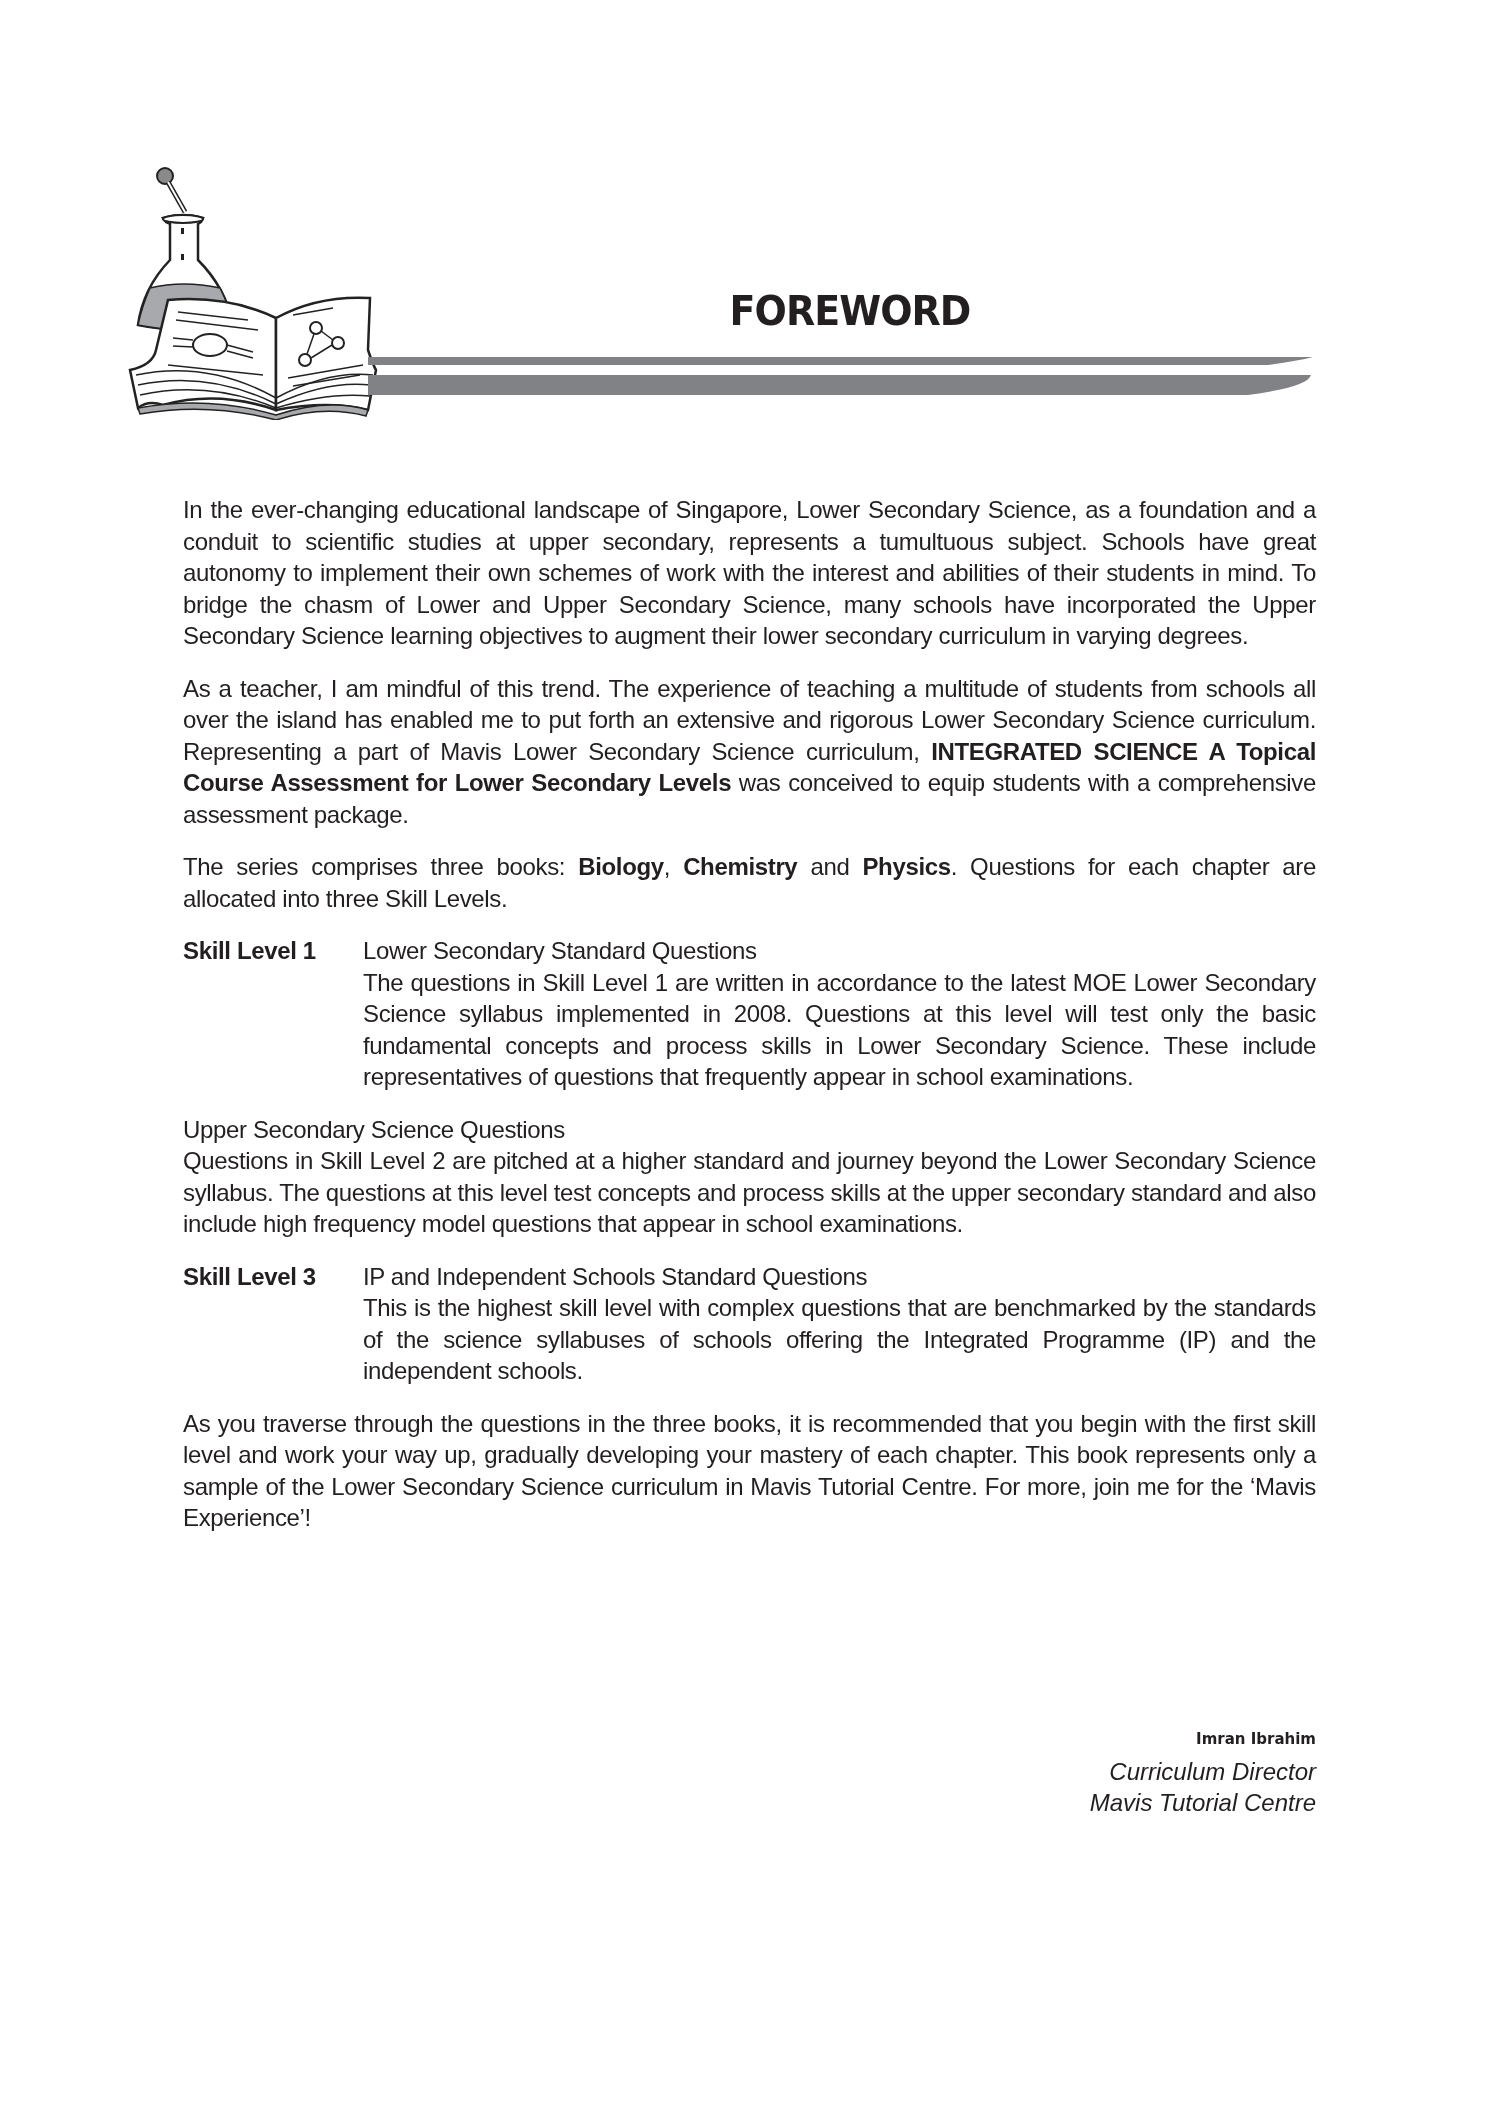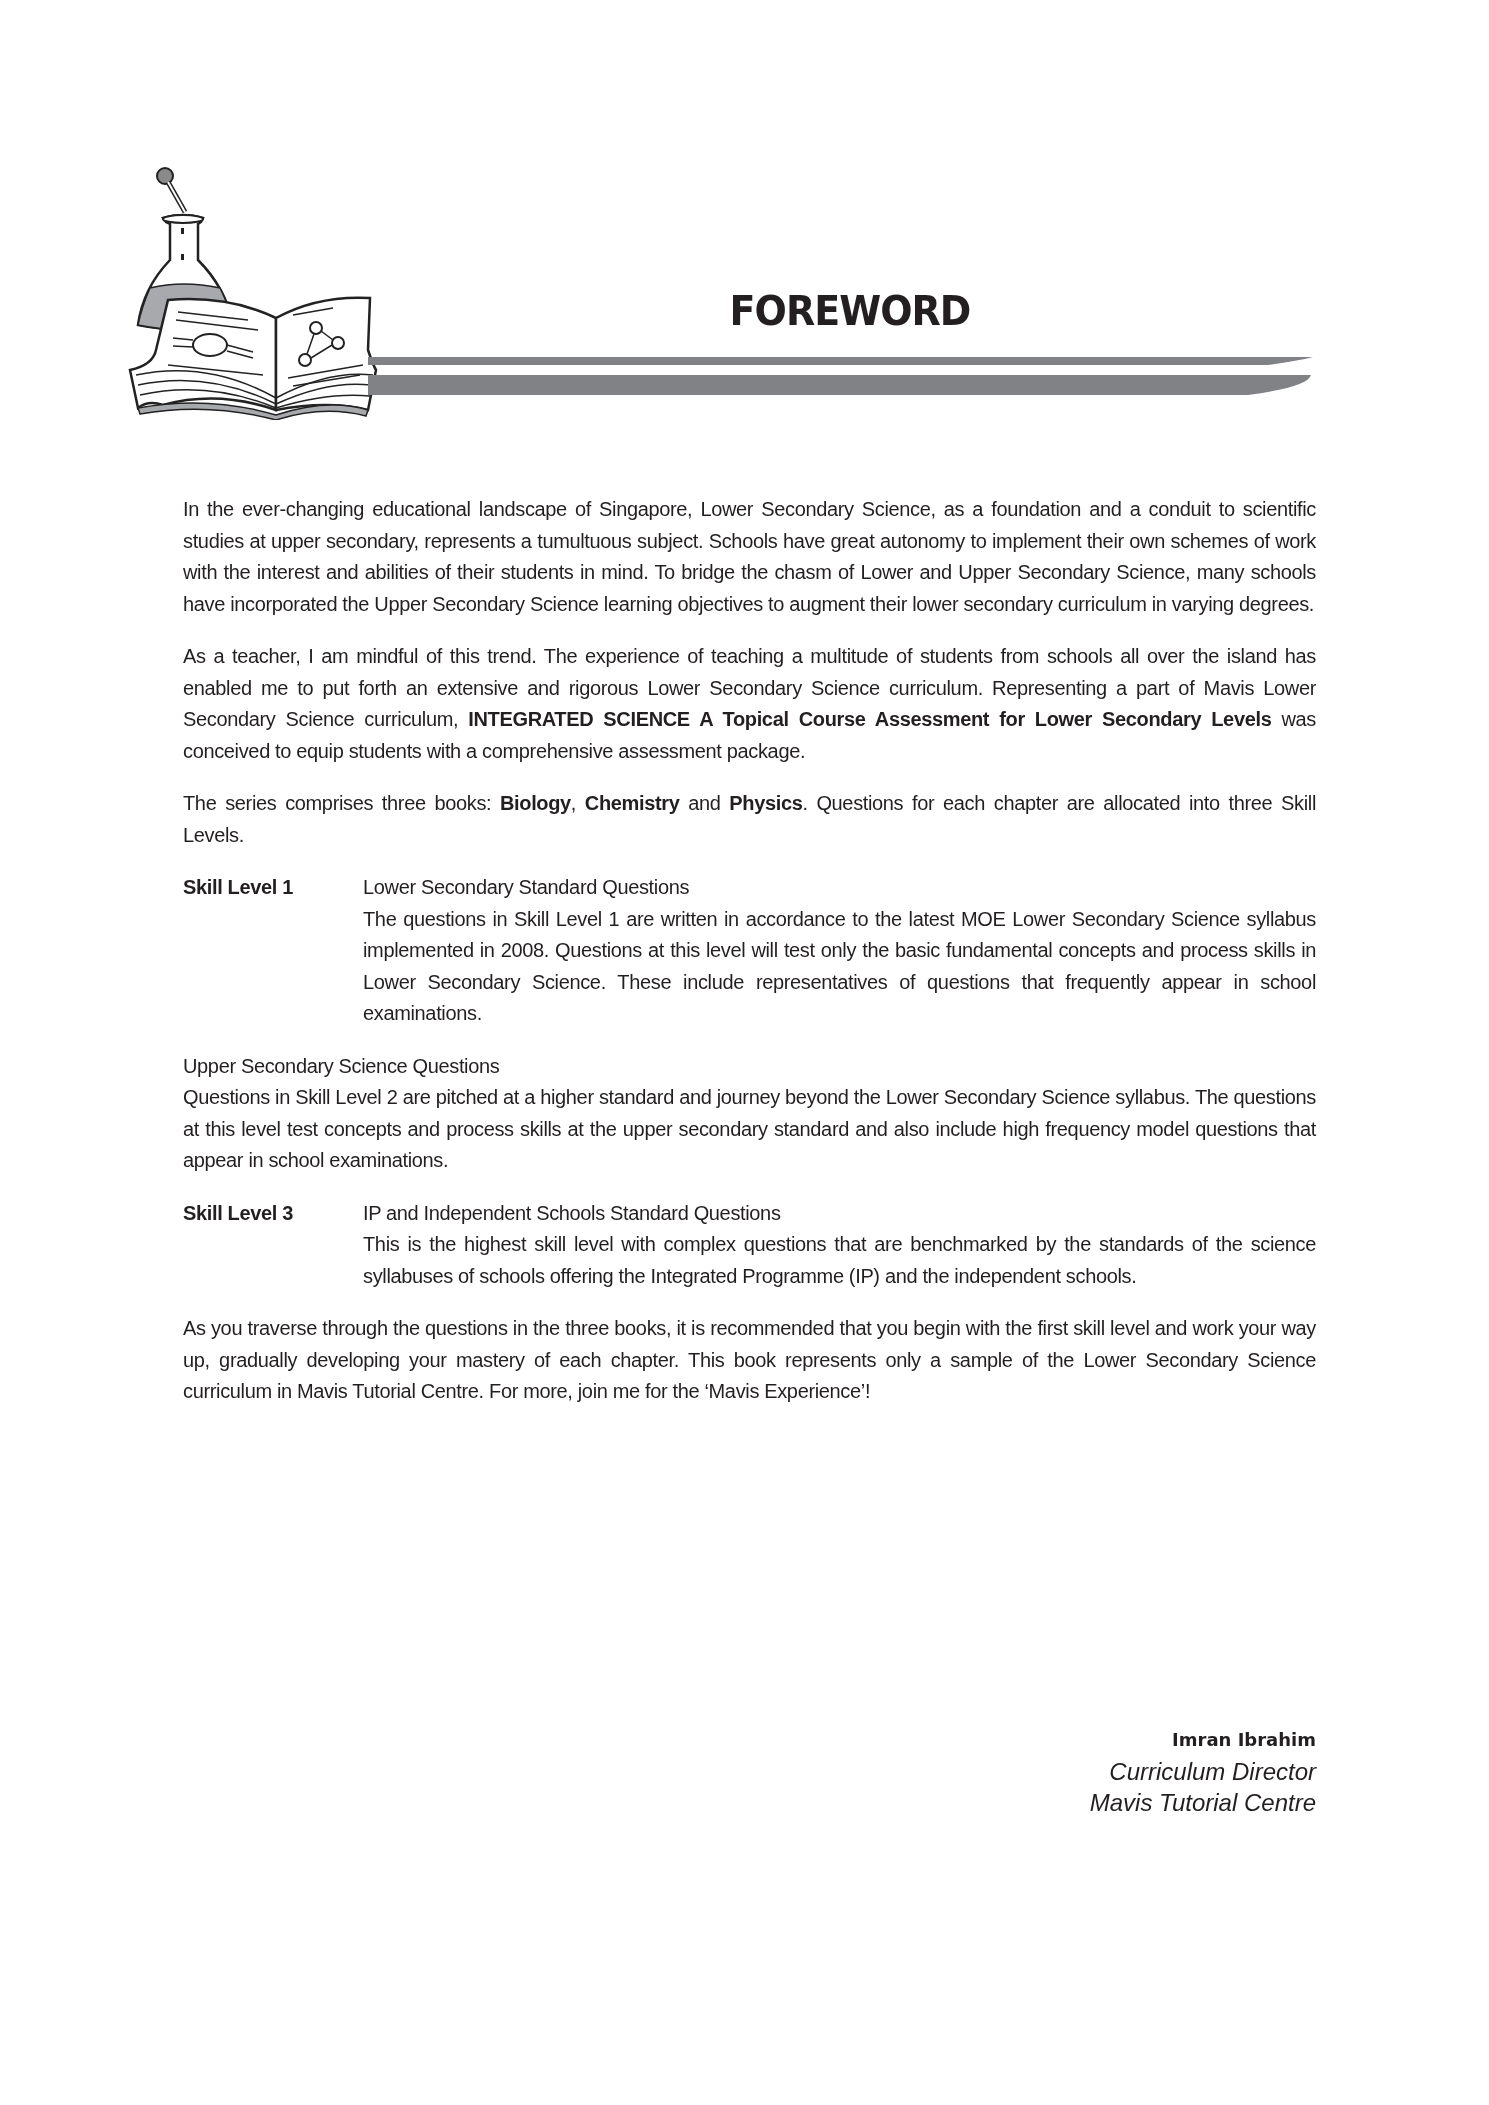--- a/index.html
+++ b/index.html
@@ -4,30 +4,30 @@
 <style>
   html, body { margin: 0; padding: 0; background: #ffffff; }
   body { width: 1489px; height: 2105px; position: relative; overflow: hidden;
          font-family: "Liberation Sans", sans-serif; color: #231f20; }
   .illustration { position: absolute; left: 128px; top: 160px; width: 250px; height: 260px; }
   .title { position: absolute; left: 600px; top: 288px; width: 500px; text-align: center;
            font-family: "DejaVu Sans", sans-serif; font-weight: bold; font-size: 40px;
            letter-spacing: -1px; transform: scaleX(0.95); color: #231f20; }
   .bars { position: absolute; left: 368px; top: 355px; width: 945px; height: 42px; }
   .content { position: absolute; left: 183px; top: 494px; width: 1133px;
-             font-size: 20px; line-height: 31.5px; letter-spacing: -0.35px; }
+             font-size: 24px; line-height: 31.5px; letter-spacing: -0.35px; }
   .content p { margin: 0 0 21px 0; text-align: justify; }
   .content b { font-weight: bold; }
   .skill { display: flex; margin-bottom: 21px; justify-content: center; }
   .skill-label { width: 180px; flex: 0 0 180px; font-weight: bold; }
   .skill-body { flex: 1; text-align: justify; }
   .skill-title { display: block; }
   .signature { position: absolute; right: 173px; top: 1724px; text-align: right;
                font-size: 24px; line-height: 31.5px; }
-  .sig-name { font-family: "DejaVu Sans", sans-serif; font-weight: bold; font-size: 18px; }
+  .sig-name { font-family: "DejaVu Sans", sans-serif; font-weight: bold; font-size: 15px; }
   .sig-role, .sig-org { font-style: italic; }
 </style>
 </head>
 <body>
 
 <div class="illustration">
   <svg width="250" height="260" viewBox="0 0 250 260" xmlns="http://www.w3.org/2000/svg">
 
     <circle cx="37" cy="16" r="8" fill="#8a8a8a" stroke="#222" stroke-width="2"></circle>
     <line x1="40" y1="22" x2="57" y2="52" stroke="#222" stroke-width="5"></line>

